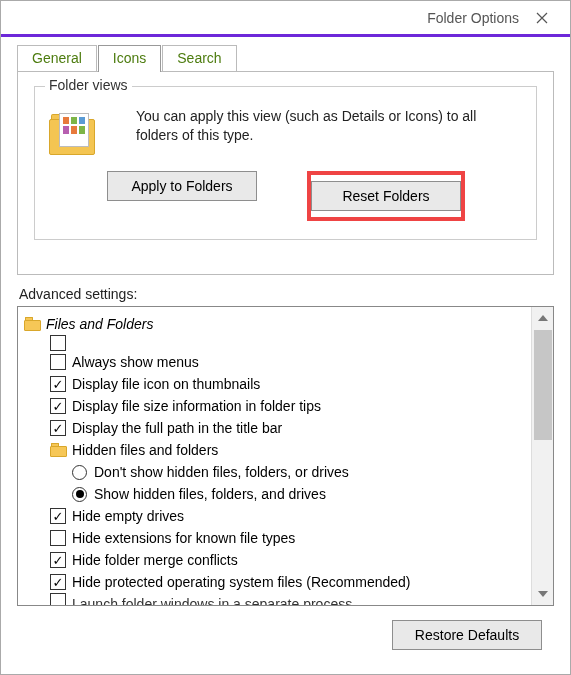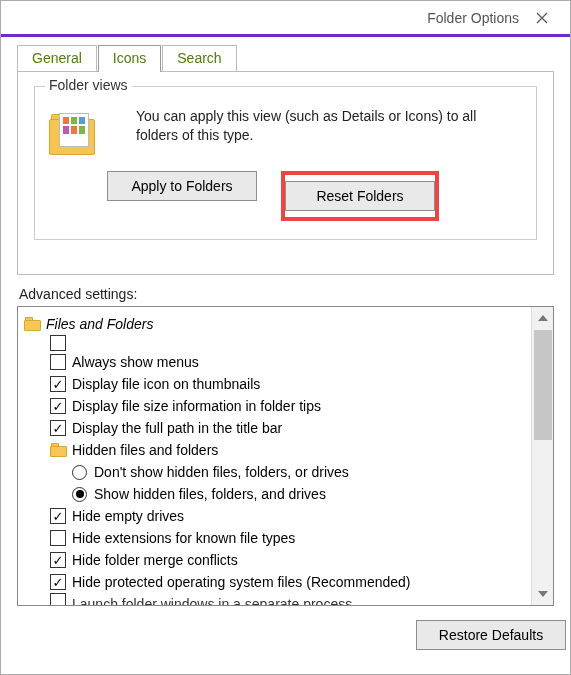--- a/index.html
+++ b/index.html
@@ -112,21 +112,21 @@
   .fv-icon .sheet span:nth-child(4){background:#b75fb0;}
   .fv-icon .sheet span:nth-child(5){background:#e77a3c;}
   .fv-icon .sheet span:nth-child(6){background:#7db547;}
   .fv-desc {
     flex: 1;
     font-size: 14px;
     color: #222;
     line-height: 1.35;
   }
   .fv-buttons {
-    display: flex; gap: 24px;
+    display: flex; gap: 50px;
     margin: 12px 0 0 58px;
   }
   .btn {
     min-width: 150px;
     height: 30px;
     border: 1px solid #8e8e8e;
     background: #e9e9e9;
     font-size: 14px;
     color: #000;
     display: flex; align-items: center; justify-content: center;
@@ -221,21 +221,21 @@
     margin-right: 7px;
     display: flex; align-items: center; justify-content: center;
     flex-shrink: 0;
   }
   .rbox.checked::after {
     content: ""; width: 8px; height: 8px;
     background: #000; border-radius: 50%;
   }
   .bottom-row {
     display: flex; justify-content: flex-end;
-    margin: 0 4px 14px 16px;
+    margin: 0 28px 14px 16px;
   }
   .bottom-row .btn { min-width: 150px; }
   .partial {
     margin-left: 26px;
     color: #333;
     overflow: hidden;
     height: 12px;
     display: flex; align-items: flex-start;
   }
   .partial .cbox { margin-top: 0; }

